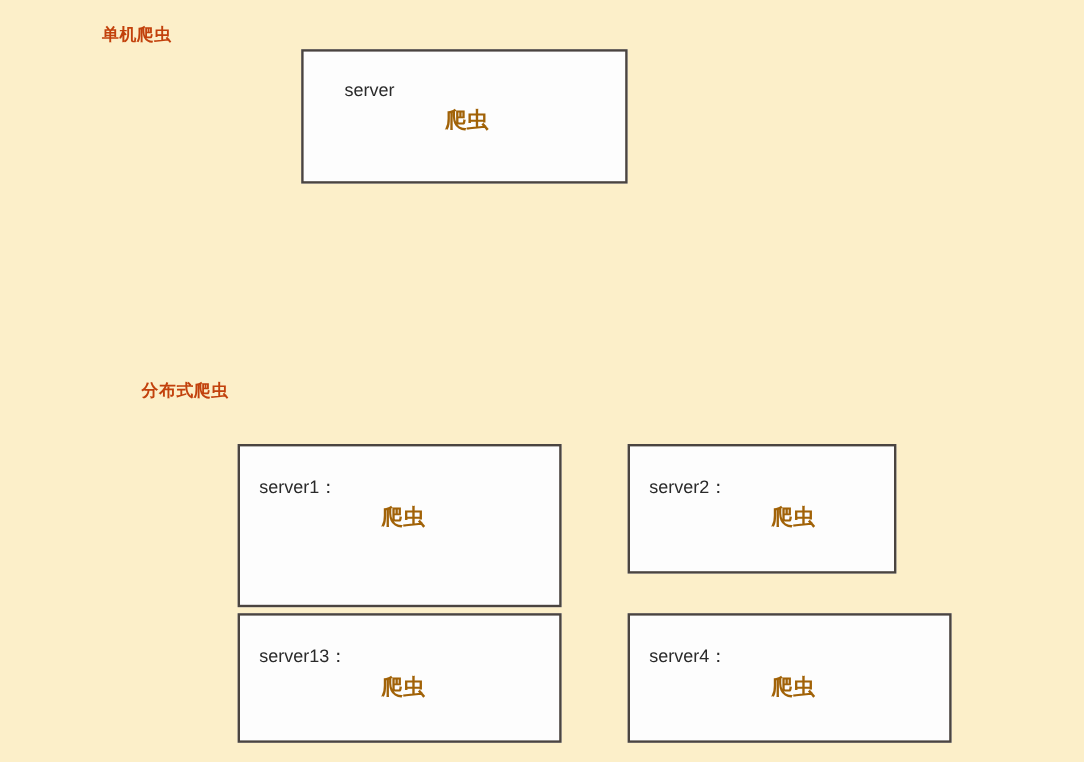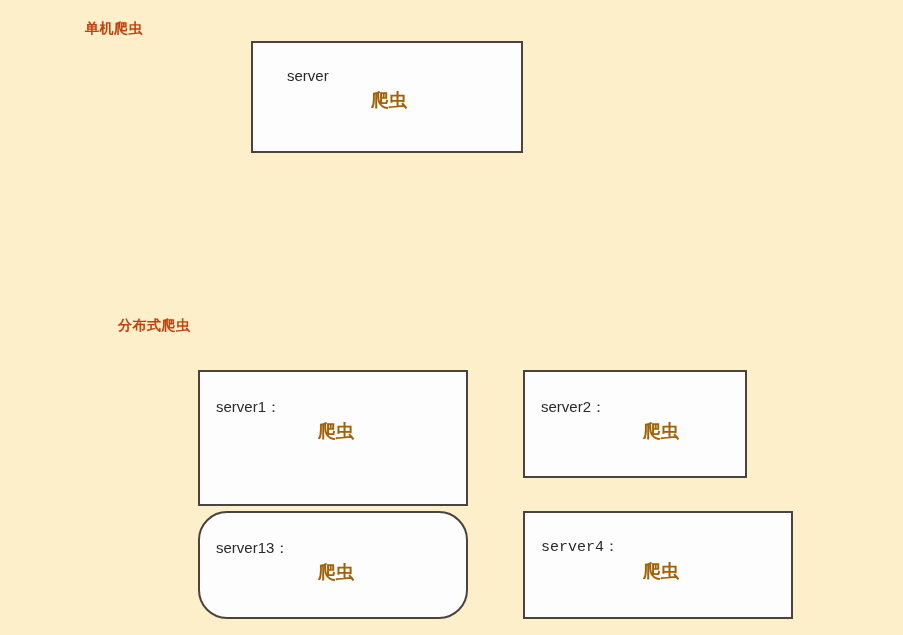--- a/index.html
+++ b/index.html
@@ -53,22 +53,22 @@
   #label-standalone { left: 85px; top: 21px; }
   #box-standalone { left: 251px; top: 41px; width: 272px; height: 112px; }
   #box-standalone .node-title { left: 34px; top: 25px; }
   #box-standalone .node-sub   { left: 118px; top: 48px; }
 
   
   #label-distributed { left: 79px; top: 318px; margin-left: 39px; }
 
   #box-server1  { left: 198px; top: 370px; width: 270px; height: 136px; }
   #box-server2  { left: 523px; top: 370px; width: 224px; height: 108px; }
-  #box-server13 { left: 198px; top: 511px; width: 270px; height: 108px; border-radius: 29px; }
-  #box-server4  { left: 523px; top: 511px; width: 270px; height: 108px; font-family: Liberation Mono, monospace; }
+  #box-server13 { left: 198px; top: 511px; width: 270px; height: 108px; }
+  #box-server4  { left: 523px; top: 511px; width: 270px; height: 108px; }
 
   #box-server1 .node-title,
   #box-server2 .node-title,
   #box-server13 .node-title,
   #box-server4 .node-title { left: 16px; top: 27px; }
 
   #box-server1 .node-sub,
   #box-server2 .node-sub,
   #box-server13 .node-sub,
   #box-server4 .node-sub { left: 118px; top: 50px; }

